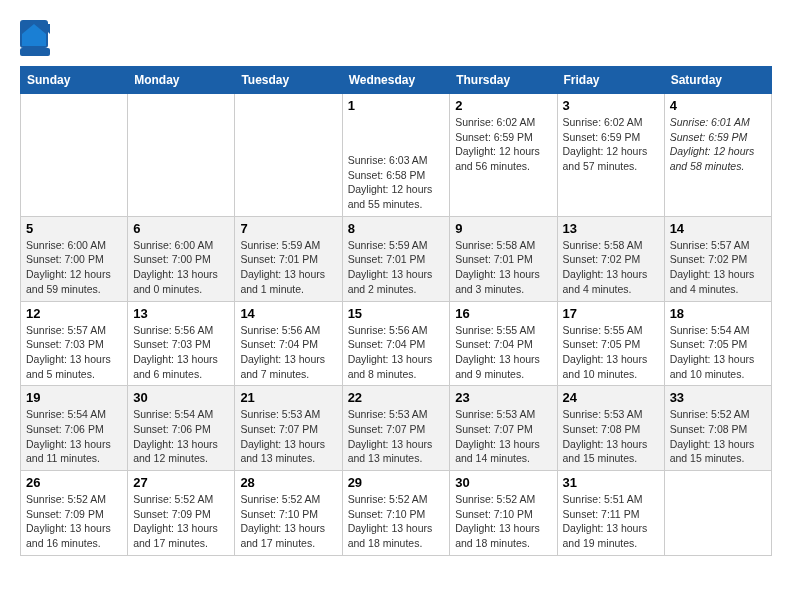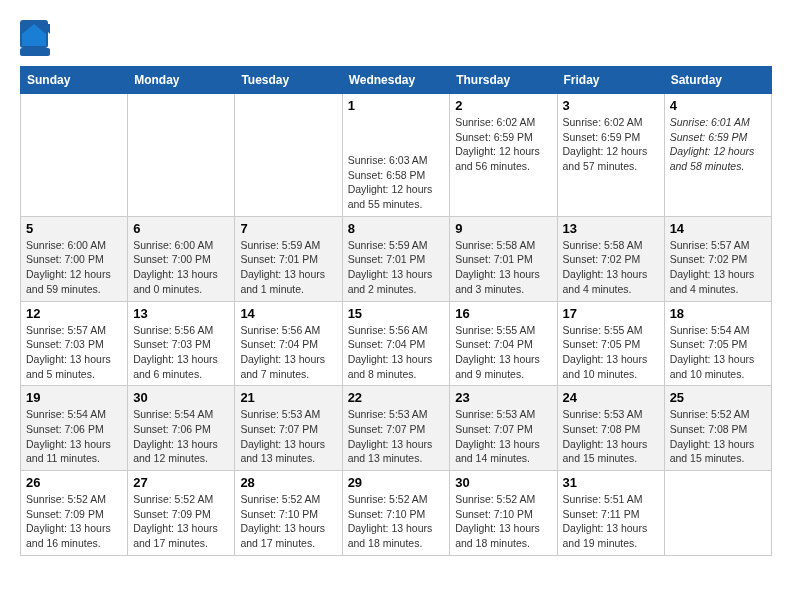--- a/index.html
+++ b/index.html
@@ -272,21 +272,21 @@
 Sunset: 7:07 PM
 Daylight: 13 hours and 14 minutes.</div>
         </td>
         <td>
           <span class="day-num">24</span>
           <div class="day-info" style="white-space: pre-line;">Sunrise: 5:53 AM
 Sunset: 7:08 PM
 Daylight: 13 hours and 15 minutes.</div>
         </td>
         <td>
-          <span class="day-num">25</span>
+          <span class="day-num">33</span>
           <div class="day-info" style="white-space: pre-line;">Sunrise: 5:52 AM
 Sunset: 7:08 PM
 Daylight: 13 hours and 15 minutes.</div>
         </td>
       </tr>
       <tr>
         <td>
           <span class="day-num">26</span>
           <div class="day-info" style="white-space: pre-line;">Sunrise: 5:52 AM
 Sunset: 7:09 PM

